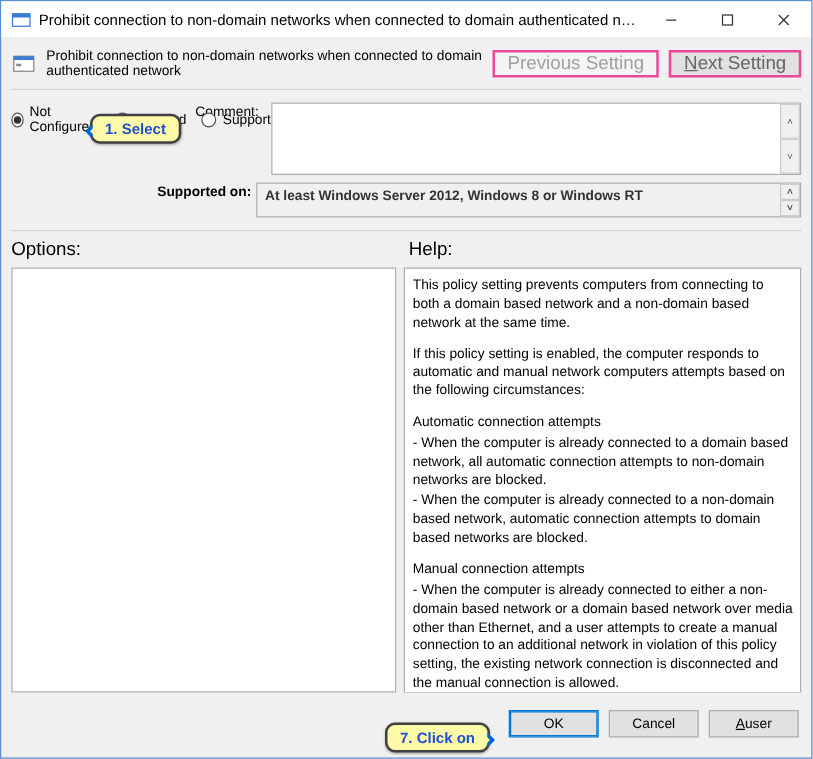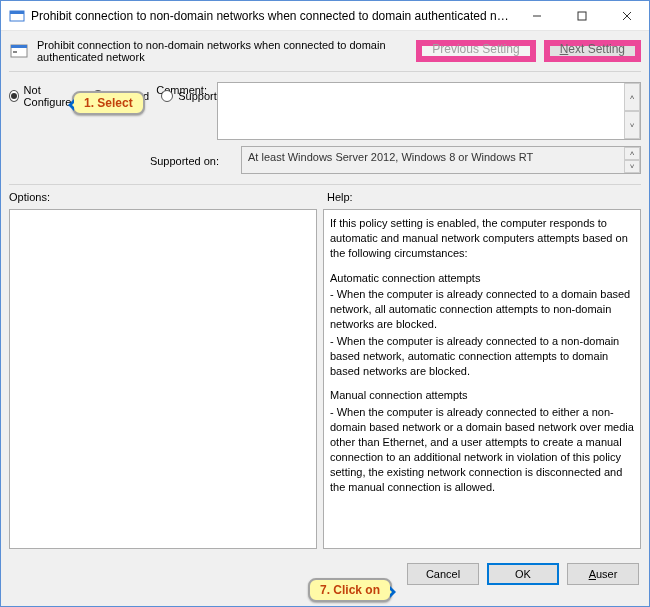--- a/index.html
+++ b/index.html
@@ -37,23 +37,23 @@
 
   .header-row {
     display:flex; align-items:center;
     padding: 8px;
     gap:8px;
   }
   .header-icon { width:20px; height:20px; display:inline-flex;align-items:center;justify-content:center; }
   .header-title { flex:1; font-size:11px; }
   .nav-btn {
     height:22px; padding:0 10px;
-    background:#e1e1e1; border:6px solid #ec4899;
-    font-size:12px; color:#666;
-    display:inline-flex;align-items:flex-end;justify-content:center;
+    background:#e1e1e1; border:2px solid #ec4899;
+    font-size:15px; color:#666;
+    display:inline-flex;align-items:flex-start;justify-content:center;
     min-width:82px;
   }
   .nav-btn.disabled { color:#a0a0a0; background:#f4f4f4; }
   .nav-btn .u { text-decoration:underline; }
 
   .divider { height:1px; background:#d4d4d4; margin:0 8px 6px 8px; }
 
   .config-row { display:flex; padding:4px 8px; gap:10px; align-items:flex-start; }
   .radio-col { width:110px; display:flex; flex-direction:row; gap:12px; padding-top:2px; position:relative;}
   .radio-item { display:flex; align-items:center; gap:5px; font-size:11px; }
@@ -84,26 +84,26 @@
     flex:1; background:#f0f0f0; border:1px solid #ccc;
     display:flex;align-items:center;justify-content:center;
     font-size:8px; color:#555;
   }
   .supported-field {
     width:100%; height:28px; border:1px solid #adadad;
     background:#f0f0f0; padding:4px 6px; font-size:11px;
     position:relative; color:#333;
   }
 
-  .second-row { display:flex; padding:2px 8px 6px 8px; gap:22px; align-items:center;}
+  .second-row { display:flex; padding:2px 8px 6px 8px; gap:4px; align-items:flex-start;font-weight:bold;}
   .second-row .radio-col{ width:110px; }
 
   .divider2 { height:1px; background:#d4d4d4; margin:4px 8px; }
 
-  .panels-header { display:flex; padding:2px 8px; gap:10px; font-size:11px;}
+  .panels-header { display:flex; padding:2px 8px; gap:10px; font-size:15px;}
   .panels-header .opt { flex:1; }
   .panels-header .hlp { flex:1; }
 
   .panels { display:flex; padding:4px 8px 8px 8px; gap:6px; height:352px; }
   .options-panel, .help-panel {
     border:1px solid #adadad; background:#fff; flex:1; overflow:auto;
     padding:6px; font-size:11px; line-height:1.35;
   }
   .options-panel { flex:0 0 308px; }
   .help-panel p { margin-bottom:10px; }
@@ -114,26 +114,26 @@
     width:72px; height:22px;
     background:#e1e1e1; border:1px solid #adadad;
     font-size:11px;
     display:inline-flex;align-items:center;justify-content:center;
   }
   .btn.default { border:1px solid #0078d7; box-shadow:inset 0 0 0 1px #0078d7; }
 
   .callout {
     position:absolute;
     background:#fffaa7;
-    border:2px solid #a3a3a3;
+    border:2px solid #404040;
     border-radius:8px;
     padding:3px 10px;
     font-size:12px;
     font-weight:bold;
-    color:#c2410c;
+    color:#1d4ed8;
     white-space:nowrap;
     box-shadow:0 1px 2px rgba(0,0,0,0.3);
     z-index:10;
   }
   .callout.c1 { left:72px; top:91px; }
   .callout.c1::before {
     content:""; position:absolute; left:-12px; top:6px;
     border:6px solid transparent; border-right-color:#0066cc;
   }
   .callout.c1::after {
@@ -243,36 +243,37 @@
 <div class="divider2"></div>
 
 <div class="panels-header">
   <div class="opt" style="flex:0 0 308px;">Options:</div>
   <div class="hlp">Help:</div>
 </div>
 
 <div class="panels">
   <div class="options-panel"></div>
   <div class="help-panel">
+    <p>This policy setting prevents computers from connecting to both a domain based network and a non-domain based network at the same time.</p>
     <p>If this policy setting is enabled, the computer responds to automatic and manual network computers attempts based on the following circumstances:</p>
     <p class="sub">Automatic connection attempts</p>
     <p class="sub">- When the computer is already connected to a domain based network, all automatic connection attempts to non-domain networks are blocked.</p>
     <p>- When the computer is already connected to a non-domain based network, automatic connection attempts to domain based networks are blocked.</p>
     <p class="sub">Manual connection attempts</p>
     <p class="sub">- When the computer is already connected to either a non-domain based network or a domain based network over media other than Ethernet, and a user attempts to create a manual connection to an additional network in violation of this policy setting, the existing network connection is disconnected and the manual connection is allowed.</p>
 
   </div>
 </div>
 
 <div class="footer">
+  <div class="btn default">
+      <span>OK</span>
+    </div>
   <div class="btn">
       <span>Cancel</span>
     </div>
-  <div class="btn default">
-      <span>OK</span>
-    </div>
   <div class="btn">
       <span><span class="u">A</span><span>user</span></span>
     </div>
 </div>
 
 <div class="callout c1">1. Select</div>
 <div class="callout c2">7. Click on</div>
 
 </body></html>

